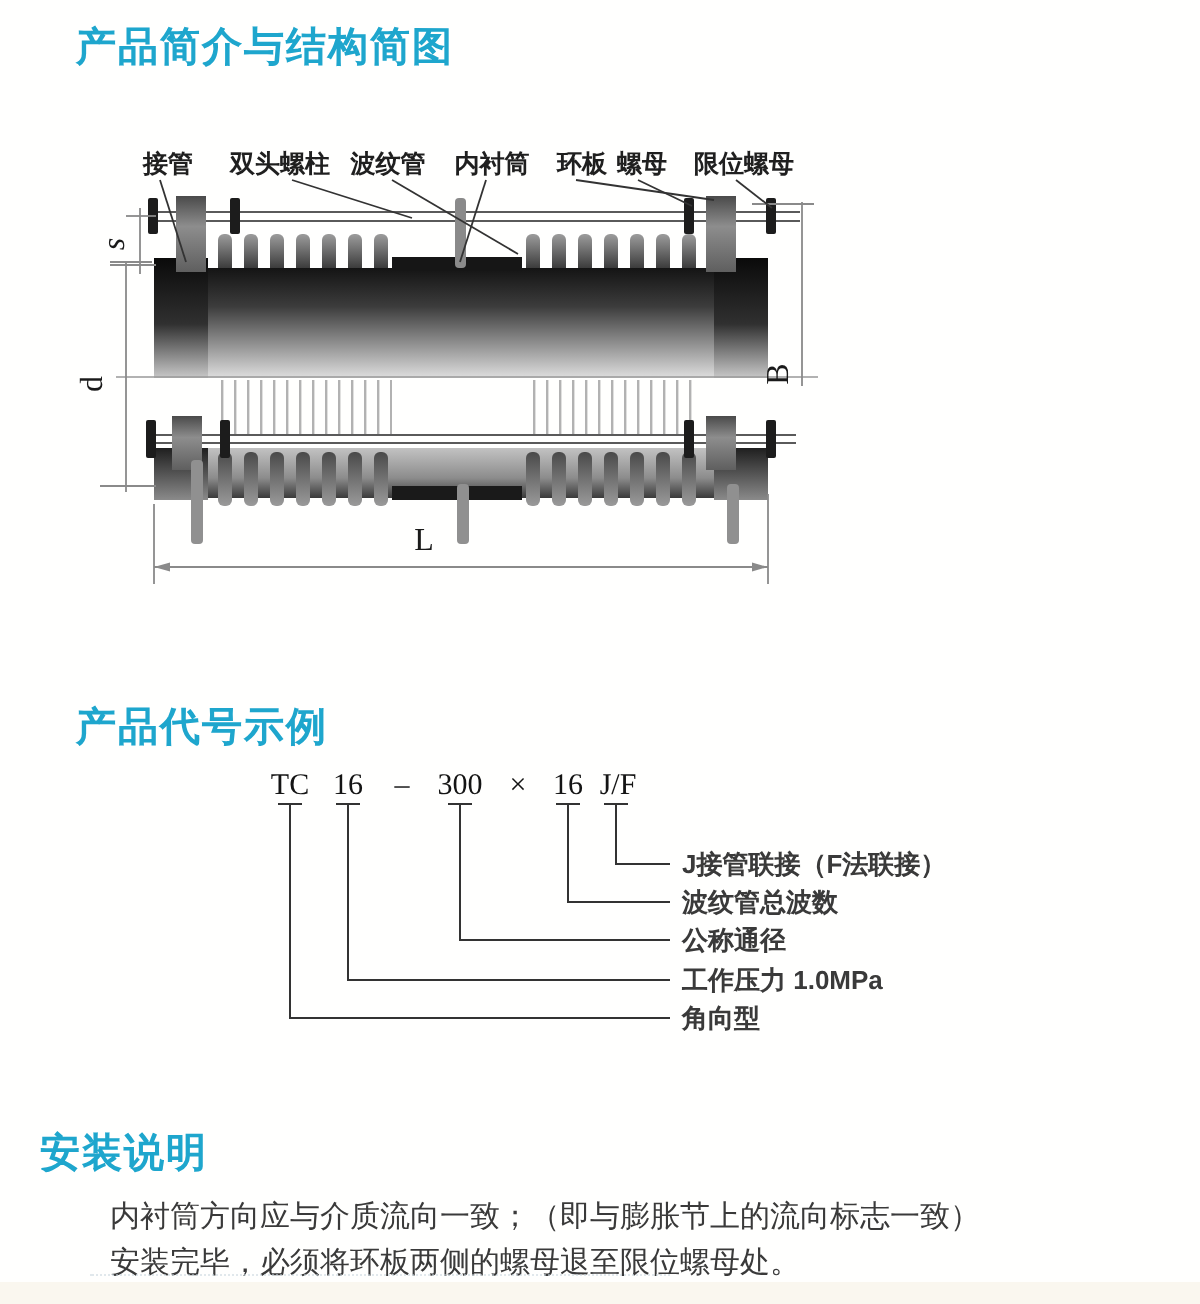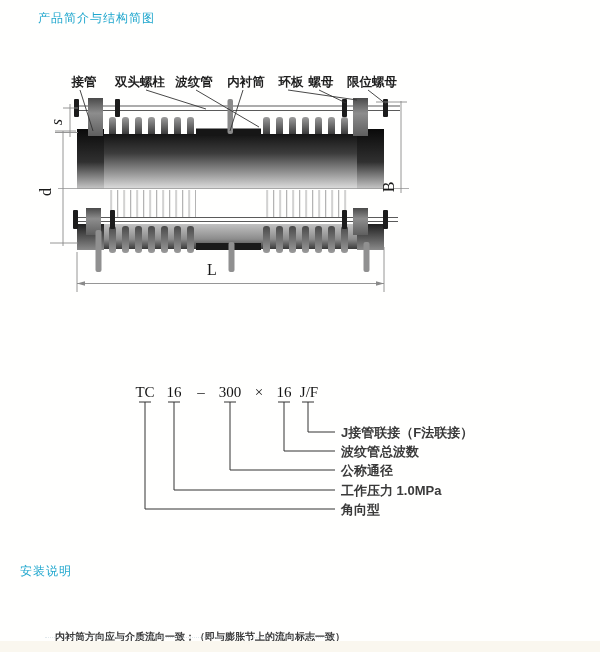--- a/index.html
+++ b/index.html
@@ -1,24 +1,24 @@
 <!DOCTYPE html>
 <html><head>
 <meta charset="utf-8">
 <style>
   html,body{margin:0;padding:0;}
   body{width:600px;height:652px;background:#fefefe;font-family:"Liberation Sans",sans-serif;position:relative;overflow:hidden;}
   .page{position:absolute;inset:0;background:#fffffe;}
-  .sec-title{position:absolute;font-size:12px;font-weight:normal;letter-spacing:1px;color:#1ea6cd;white-space:nowrap;}
+  .sec-title{position:absolute;font-size:20px;font-weight:bold;letter-spacing:1px;color:#1ea6cd;white-space:nowrap;}
   #title1{left:38px;top:10px;}
   #title2{left:38px;top:350px;}
   #title3{left:20px;top:563px;}
   .diagram-svg{position:absolute;left:0;top:60px;}
   .code-svg{position:absolute;left:0;top:375px;}
-  .install-text{position:absolute;left:55px;top:597px;width:500px;font-size:10px;font-weight:700;color:#3a3a3a;line-height:23px;margin-top:28px;}
+  .install-text{position:absolute;left:55px;top:597px;width:500px;font-size:15px;font-weight:400;color:#3a3a3a;line-height:23px;}
   .install-text p{margin:0;}
   .faint-rule{position:absolute;left:45px;top:637px;width:290px;border-top:1px dotted #c9d6de;opacity:.55;}
   .bottom-strip{position:absolute;left:0;bottom:0;width:600px;height:11px;background:#faf7ef;}
   
   .part-label{font-family:"Liberation Sans",sans-serif;font-size:12.5px;font-weight:bold;fill:#1f1f1f;}
   .dim-label{font-family:"Liberation Serif",serif;font-size:16px;fill:#1a1a1a;}
   .leader{stroke:#333;stroke-width:0.9;fill:none;}
   .dimline{stroke:#8a8a8a;stroke-width:0.9;fill:none;}
   .rodline{stroke:#5a5a5a;stroke-width:1.1;}
   .nut{fill:#1c1c1c;}
@@ -185,20 +185,21 @@
     </g>
     <text class="part-label" x="84" y="86" text-anchor="middle">接管</text>
     <text class="part-label" x="140" y="86" text-anchor="middle">双头螺柱</text>
     <text class="part-label" x="194" y="86" text-anchor="middle">波纹管</text>
     <text class="part-label" x="246" y="86" text-anchor="middle">内衬筒</text>
     <text class="part-label" x="291" y="86" text-anchor="middle">环板</text>
     <text class="part-label" x="321" y="86" text-anchor="middle">螺母</text>
     <text class="part-label" x="372" y="86" text-anchor="middle">限位螺母</text>
   </svg>
 
+  <div id="title2" class="sec-title">产品代号示例</div>
 
   <svg class="code-svg" width="600" height="165" viewBox="0 375 600 165" xmlns="http://www.w3.org/2000/svg">
     <text class="code-seg" x="145" y="397" text-anchor="middle">TC</text>
     <text class="code-seg" x="174" y="397" text-anchor="middle">16</text>
     <text class="code-seg" x="201" y="397" text-anchor="middle">–</text>
     <text class="code-seg" x="230" y="397" text-anchor="middle">300</text>
     <text class="code-seg" x="259" y="397" text-anchor="middle">×</text>
     <text class="code-seg" x="284" y="397" text-anchor="middle">16</text>
     <text class="code-seg" x="309" y="397" text-anchor="middle">J/F</text>
 
@@ -218,17 +219,18 @@
     <text class="anno-text" x="341" y="455.5">波纹管总波数</text>
     <text class="anno-text" x="341" y="474.5">公称通径</text>
     <text class="anno-text" x="341" y="494.5">工作压力 1.0MPa</text>
     <text class="anno-text" x="341" y="513.5">角向型</text>
   </svg>
 
   <div id="title3" class="sec-title">安装说明</div>
 
   <div class="install-text">
     <p>内衬筒方向应与介质流向一致；（即与膨胀节上的流向标志一致）</p>
+    <p>安装完毕，必须将环板两侧的螺母退至限位螺母处。</p>
   </div>
 
   <div class="faint-rule"></div>
   <div class="bottom-strip"></div>
 </div>
 
 </body></html>

